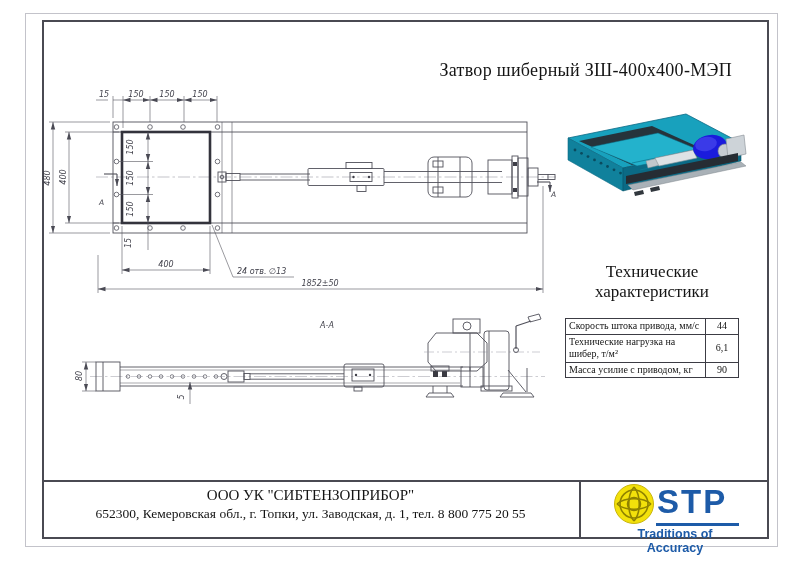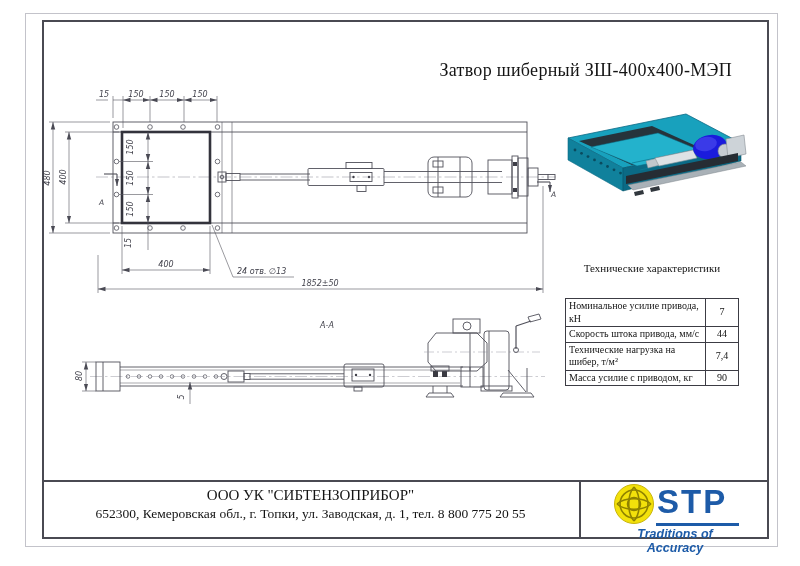--- a/index.html
+++ b/index.html
@@ -9,40 +9,40 @@
         border:1px solid #c3c3ca;}
   .frame{position:absolute;left:42px;top:20px;width:727px;height:519px;
         border:2px solid #4a4a52;box-sizing:border-box;}
   .title{position:absolute;left:42px;top:40px;width:690px;text-align:right;
         font-size:18px;letter-spacing:.3px;margin-top:20px;}
   .drawing{position:absolute;left:0;top:0;}
   .dim{font-family:"DejaVu Sans",sans-serif;font-style:italic;font-size:8px;fill:#3f3f49;}
   .dim-sm{font-size:7.5px;}
   
   .specs{position:absolute;left:565px;top:262px;width:174px;}
-  .specs-title{text-align:center;font-size:11px;margin-bottom:24px;}
+  .specs-title{text-align:center;font-size:17px;margin-bottom:16px;}
   .specs table{border-collapse:collapse;width:100%;}
   .specs td{border:1px solid #3c3c44;font-size:10px;padding:1px 3px;line-height:1.25;}
   .specs td.val{width:26px;text-align:center;}
   
   .footer{position:absolute;left:42px;top:480px;width:727px;height:58px;
         border-top:2px solid #4a4a52;display:flex;box-sizing:border-box;}
   .footer-info{width:539px;border-right:2px solid #4a4a52;box-sizing:border-box;
         text-align:center;padding-top:4px;}
   .company{font-size:15px;line-height:19px;}
   .address{font-size:13.5px;line-height:18px;}
   .contacts{font-size:13.5px;line-height:18px;}
   .footer-logo{flex:1;position:relative;}
   .emblem{position:absolute;left:32px;top:1px;}
   .stp{position:absolute;left:76px;top:2px;font-family:"Liberation Sans",sans-serif;
         font-weight:bold;font-size:33px;line-height:36px;
         color:#1d5ba8;letter-spacing:2px;}
   .stp-underline{position:absolute;left:75px;top:41px;width:83px;height:2.5px;background:#1d5ba8;}
   .tagline{position:absolute;left:28px;top:45px;width:132px;text-align:center;
-        font-family:"Liberation Sans",sans-serif;font-weight:bold;font-style:italic;
+        font-family:"Liberation Sans",sans-serif;font-weight:bold;
         font-size:12.5px;color:#1d5ba8;}
 </style>
 </head>
 <body>
 
 <div class="page">
   <div class="outer-border"></div>
   <div class="frame"></div>
 
   <div class="title">Затвор шиберный ЗШ-400х400-МЭП</div>
@@ -270,30 +270,26 @@
           <circle cx="620.5" cy="173.1" r="1.4"></circle>
       </g>
     </g>
   </svg>
 
   <div class="specs">
     <div class="specs-title">Технические характеристики</div>
     <table>
       <tbody>
         <tr>
-          <td class="lbl">Номинальное усилие привода, кН</td>
-          <td class="val">7</td>
-        </tr>
-        <tr>
           <td class="lbl">Скорость штока привода, мм/с</td>
           <td class="val">44</td>
         </tr>
         <tr>
           <td class="lbl">Технические нагрузка на шибер, т/м²</td>
-          <td class="val">7,4</td>
+          <td class="val">6,1</td>
         </tr>
         <tr>
           <td class="lbl">Масса усилие с приводом, кг</td>
           <td class="val">90</td>
         </tr>
       </tbody>
     </table>
   </div>
 
   <div class="footer">

